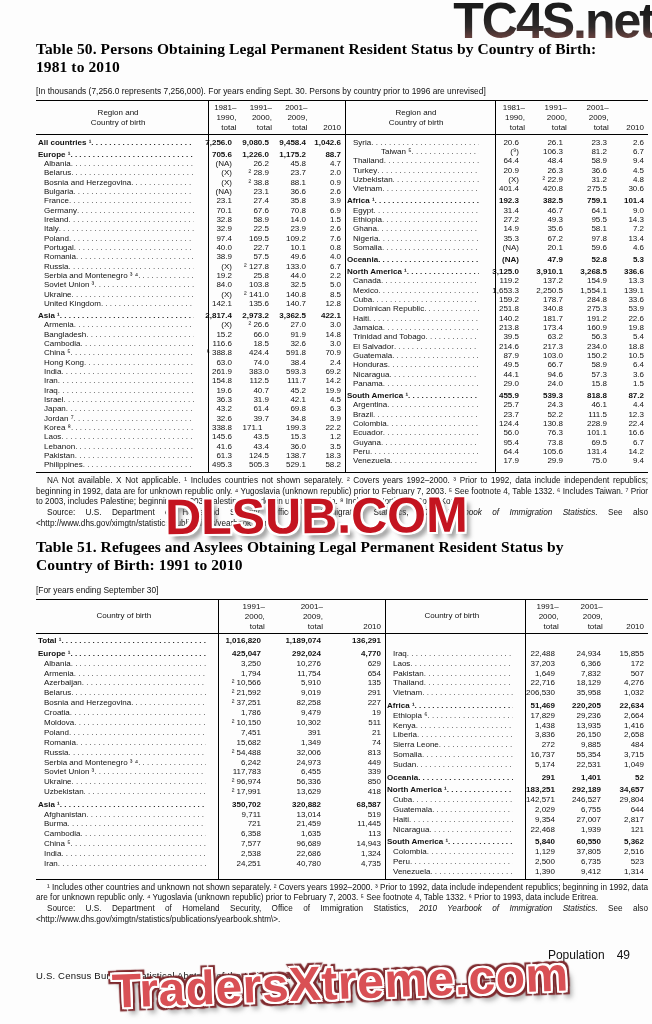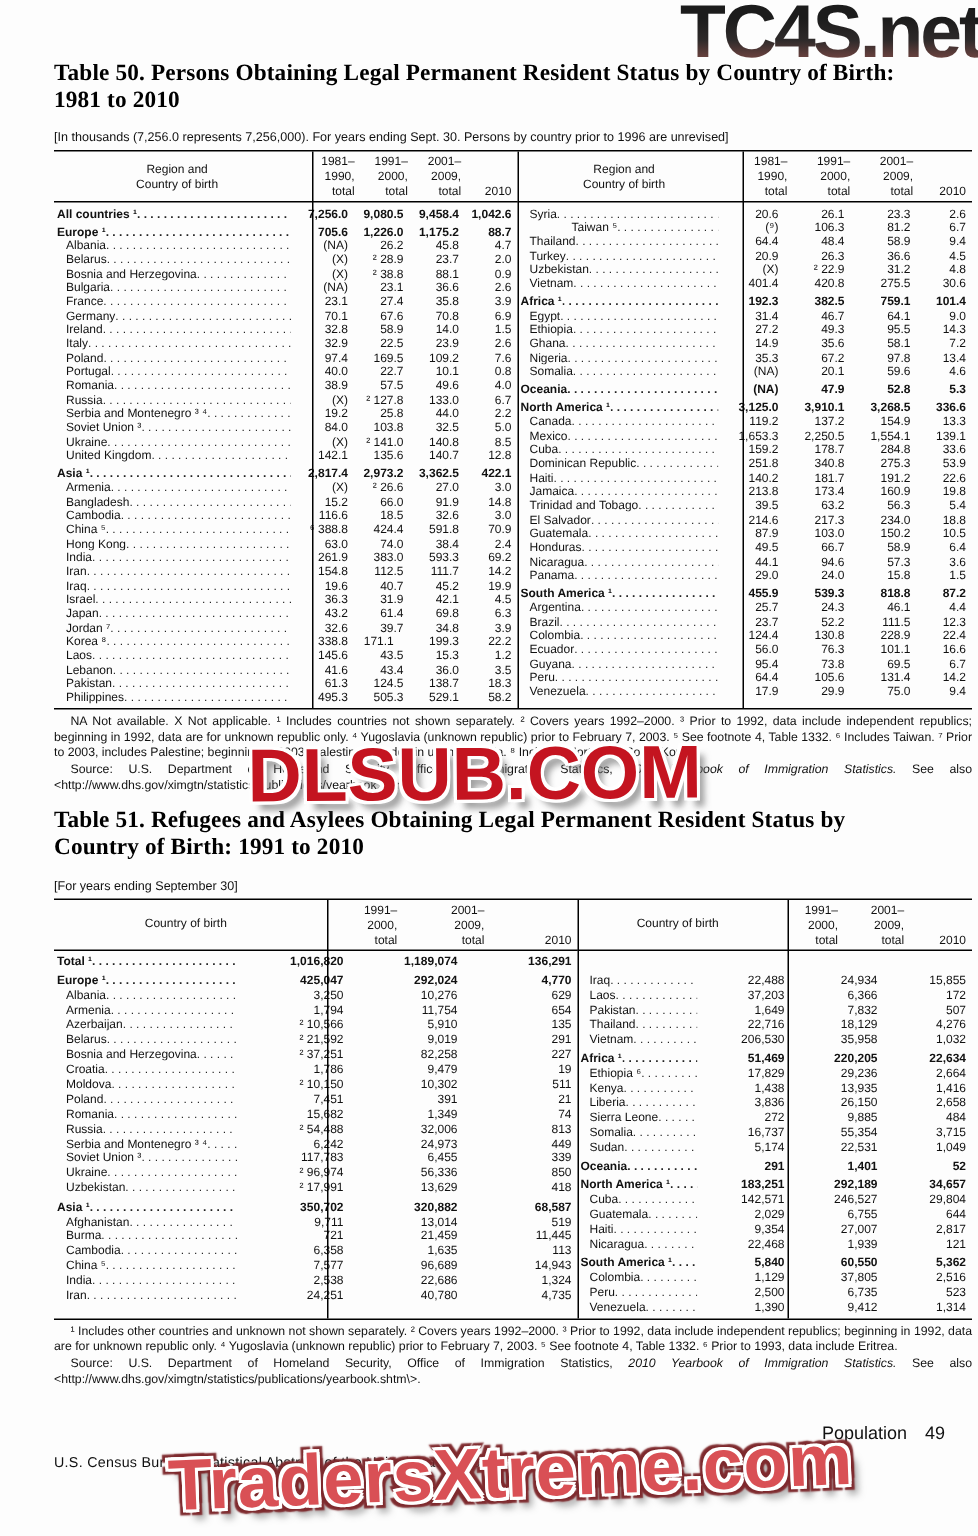--- a/index.html
+++ b/index.html
@@ -24,21 +24,21 @@
        display:flex;align-items:flex-start;width:612px;}
   .half{display:flex;flex-direction:column;}
   .thead{display:flex;height:33px;border-bottom:1px solid #000;align-items:stretch;width:100%;}
   .th-name{display:flex;align-items:center;justify-content:center;text-align:center;
            font-size:8px;white-space:pre-line;line-height:1.25;}
   .th-num{display:flex;align-items:flex-end;justify-content:flex-end;text-align:right;
           font-size:8px;white-space:pre-line;line-height:1.25;padding:0 4px 1px 0;}
   .rows{display:flex;flex-direction:column;width:100%;padding-bottom:2px;}
   .row{display:flex;align-items:center;font-size:8px;line-height:1;}
   .t50row{height:9.35px;}
-  .t51row{height:9.9px;gap:16px;}
+  .t51row{height:9.9px;}
   .row.section{font-weight:bold;margin-top:2.6px;}
   .rows .row:first-child{margin-top:2.6px;}
   .cell-name{display:flex;overflow:hidden;align-items:baseline;padding-left:8px;}
   .row.section .cell-name{padding-left:2px;}
   .lbl{white-space:nowrap;}
   .dots{flex:1;overflow:hidden;white-space:nowrap;color:#222;font-weight:normal;}
   .row.section .dots{font-weight:bold;}
   .dots::before{content:" .\00a0.\00a0.\00a0.\00a0.\00a0.\00a0.\00a0.\00a0.\00a0.\00a0.\00a0.\00a0.\00a0.\00a0.\00a0.\00a0.\00a0.\00a0.\00a0.\00a0.\00a0.\00a0.\00a0.\00a0.\00a0.\00a0.\00a0.\00a0.\00a0.\00a0.\00a0.\00a0.\00a0.\00a0.";}
   .cell-num{text-align:right;padding-right:4px;white-space:nowrap;flex:none;}
   .vrule{position:absolute;top:0;bottom:0;width:1px;background:#000;}

